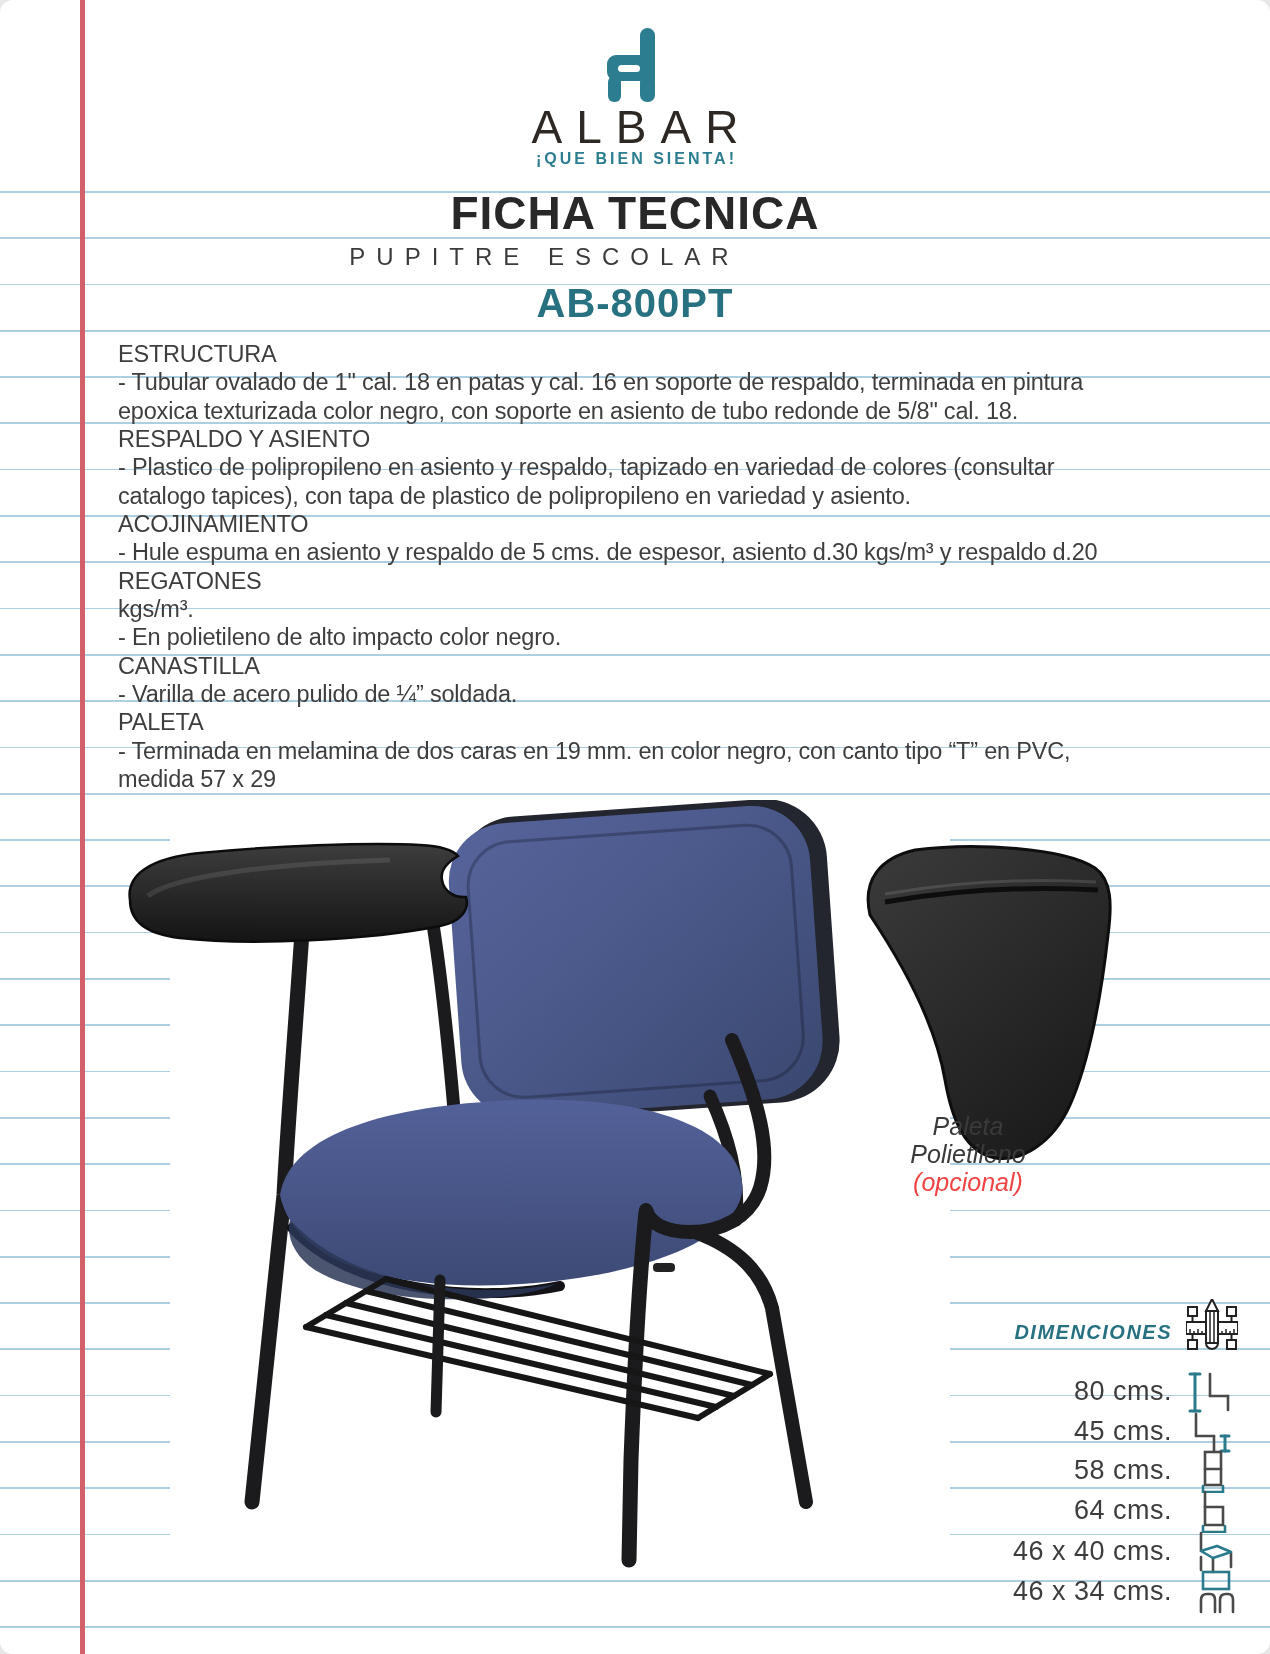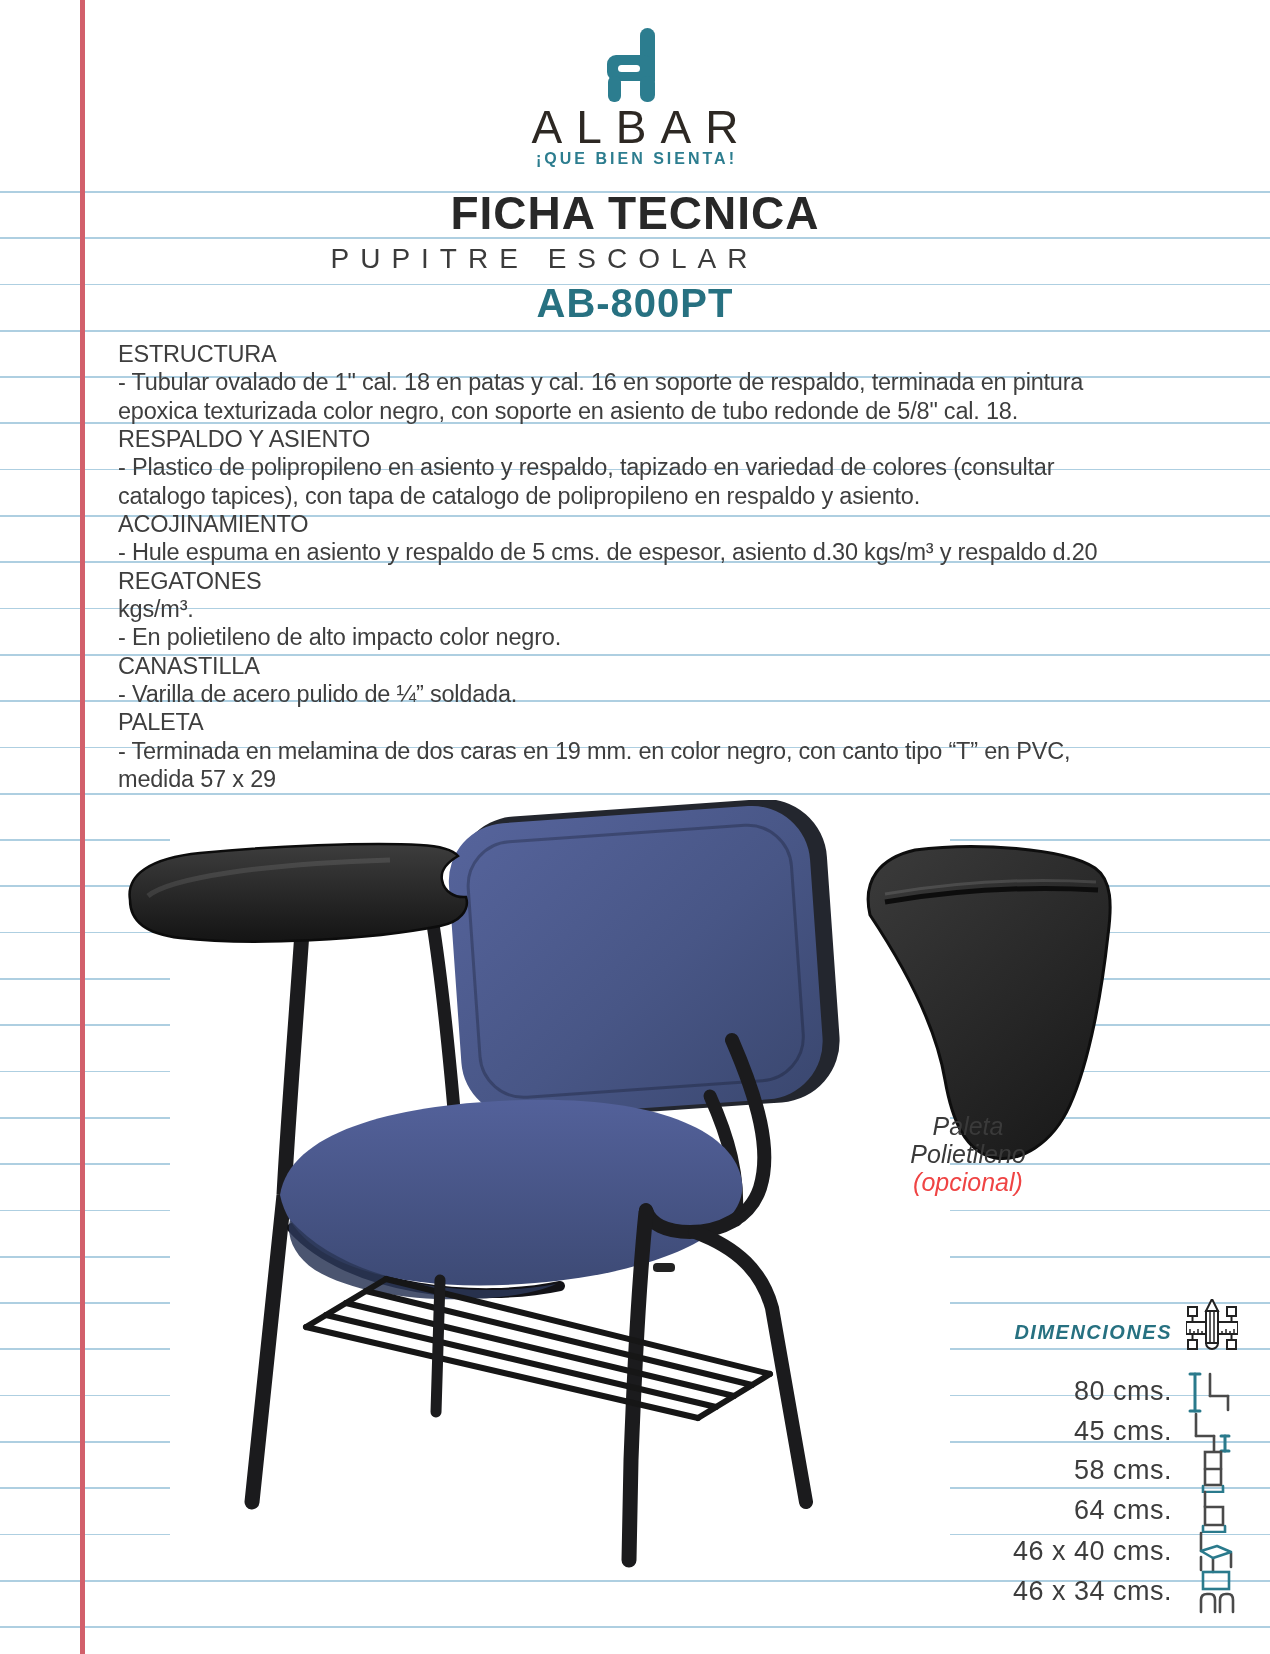--- a/index.html
+++ b/index.html
@@ -1,31 +1,31 @@
 <!DOCTYPE html>
 <html><head>
 <meta charset="utf-8">
 <style>
   html,body{margin:0;padding:0;background:#e8e8e8;}
   #page{position:relative;width:1270px;height:1654px;background:#ffffff;overflow:hidden;
-        font-family:"Liberation Sans",sans-serif;}
+        font-family:"Liberation Sans",sans-serif;border-radius:13px;}
   
   .ruled{position:absolute;left:0;top:191px;width:1270px;height:1440px;z-index:0;
          background:repeating-linear-gradient(to bottom,#aecfe1 0px,#aecfe1 1.7px,transparent 1.7px,transparent 46.3px);}
   .margin-line{position:absolute;left:80px;top:0;width:4.5px;height:1654px;background:#d2606b;z-index:4;}
   
   .logo-wrap{position:absolute;left:607px;top:28px;width:56px;height:74px;z-index:3;}
   .brand-name{position:absolute;left:0;top:100px;width:1270px;text-align:center;z-index:3;
               font-size:46px;font-weight:300;letter-spacing:14px;text-indent:14px;color:#2d2823;}
   .brand-tagline{position:absolute;left:0;top:150px;width:1270px;text-align:center;z-index:3;
               font-size:16px;font-weight:700;letter-spacing:3px;text-indent:3px;color:#2c7d8f;}
   .doc-title{position:absolute;left:0;top:186px;width:1270px;text-align:center;z-index:3;
               font-size:46px;font-weight:800;letter-spacing:1px;color:#282828;}
   .doc-subtitle{position:absolute;left:0;top:243px;width:1078px;text-align:center;z-index:3;
-              font-size:28px;font-weight:300;letter-spacing:11px;text-indent:11px;color:#3b3b3b;}
+              font-size:24px;font-weight:300;letter-spacing:11px;text-indent:11px;color:#3b3b3b;}
   .doc-model{position:absolute;left:0;top:281px;width:1270px;text-align:center;z-index:3;
               font-size:40px;font-weight:800;letter-spacing:1px;color:#277181;}
   
   .specs{position:absolute;left:118px;top:341px;width:1120px;z-index:3;}
   .spec-line{height:28.35px;white-space:nowrap;font-size:23.5px;letter-spacing:-0.2px;color:#3e3e3e;}
   
   .chair-art{position:absolute;left:110px;top:800px;z-index:1;}
   .paleta-art{position:absolute;left:838px;top:828px;z-index:1;}
   .paleta-caption{position:absolute;left:878px;top:1112px;width:180px;z-index:3;text-align:center;
                   font-style:italic;font-size:25px;line-height:28px;color:#3a3a3a;}
@@ -60,21 +60,21 @@
   <div class="doc-title">FICHA TECNICA</div>
   <div class="doc-subtitle">PUPITRE ESCOLAR</div>
   <div class="doc-model">AB-800PT</div>
 
   <div class="specs">
     <div class="spec-line">ESTRUCTURA</div>
     <div class="spec-line">- Tubular ovalado de 1" cal. 18 en patas y cal. 16 en soporte de respaldo, terminada en pintura</div>
     <div class="spec-line">epoxica texturizada color negro, con soporte en asiento de tubo redonde de 5/8" cal. 18.</div>
     <div class="spec-line">RESPALDO Y ASIENTO</div>
     <div class="spec-line">- Plastico de polipropileno en asiento y respaldo, tapizado en variedad de colores (consultar</div>
-    <div class="spec-line">catalogo tapices), con tapa de catalogo de polipropileno en respaldo y asiento.</div>
+    <div class="spec-line">catalogo tapices), con tapa de plastico de polipropileno en variedad y asiento.</div>
     <div class="spec-line">ACOJINAMIENTO</div>
     <div class="spec-line">- Hule espuma en asiento y respaldo de 5 cms. de espesor, asiento d.30 kgs/m³ y respaldo d.20</div>
     <div class="spec-line">REGATONES</div>
     <div class="spec-line">kgs/m³.</div>
     <div class="spec-line">- En polietileno de alto impacto color negro.</div>
     <div class="spec-line">CANASTILLA</div>
     <div class="spec-line">- Varilla de acero pulido de ¼” soldada.</div>
     <div class="spec-line">PALETA</div>
     <div class="spec-line">- Terminada en melamina de dos caras en 19 mm. en color negro, con canto tipo “T” en PVC,</div>
     <div class="spec-line">medida 57 x 29</div>

